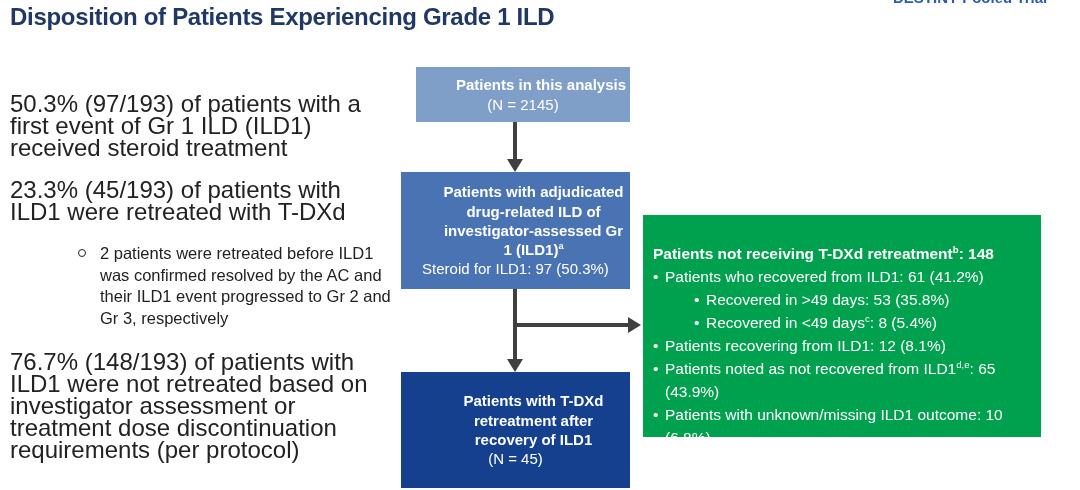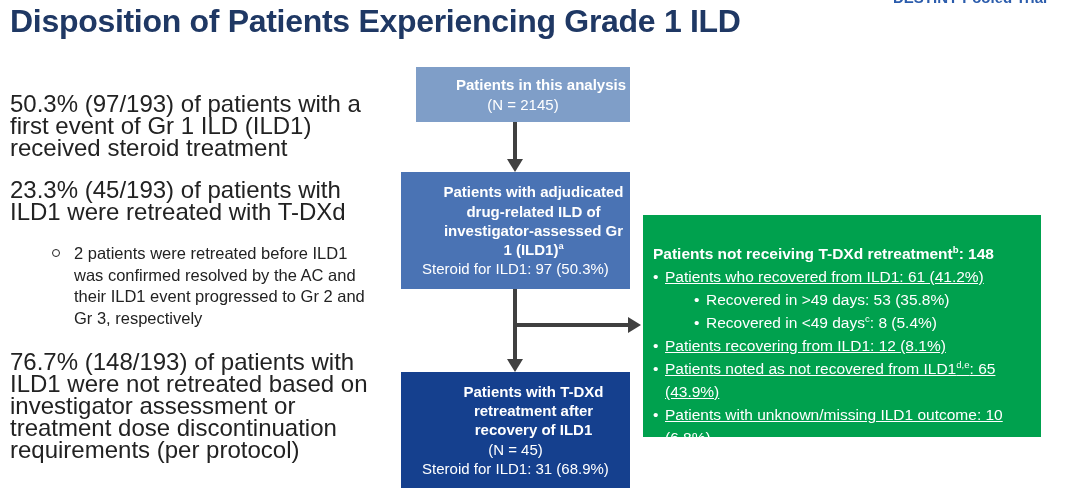--- a/index.html
+++ b/index.html
@@ -9,41 +9,41 @@
     font-family: "Liberation Sans", sans-serif;
     position: relative;
     overflow: hidden;
   }
   .slide { position: absolute; inset: 0; overflow: hidden; }
 
   
   .title {
     position: absolute; left: 10px; top: 3px;
     margin: 0; width: 960px;
-    font-size: 32px; font-weight: bold;
+    font-size: 24px; font-weight: bold;
     color: var(--title-navy, #1F3864);
     letter-spacing: -0.3px;
     white-space: nowrap;
   }
 
   
   .corner-note {
     position: absolute; left: 893px; top: -11px;
     font-size: 15px; font-weight: bold;
     color: var(--corner-blue, #2B5CAC);
     white-space: nowrap;
   }
 
   
   .left-notes { position: absolute; left: 10px; top: 0; width: 400px; color: var(--text-dark, #222); }
   .note { position: absolute; margin: 0; font-size: 24px; line-height: 22px; }
   .note.p1 { top: 93px;  width: 378px; }
   .note.p2 { top: 179px; width: 378px; }
   .note.p3 { top: 351px; width: 382px; }
-  .subnote { position: absolute; top: 243px; left: 42px; width: 320px; }
+  .subnote { position: absolute; top: 243px; left: 68px; width: 320px; }
   .circle-bullet {
     position: absolute; left: 0; top: 6px;
     width: 8px; height: 8px;
     border: 1.5px solid var(--text-dark, #222);
     border-radius: 50%;
     box-sizing: border-box;
   }
   .subnote-text {
     display: block; margin-left: 22px; width: 300px;
     font-size: 16.5px; line-height: 21.7px;
@@ -84,21 +84,21 @@
     width: 398px; height: 222px;
     background: var(--green, #00A14E);
     color: #ffffff;
     box-sizing: border-box;
     padding: 27px 8px 0 10px;
     font-size: 15.5px; line-height: 23px;
   }
   .gb-header { font-weight: bold; }
   .gb-list { list-style: none; margin: 0; padding: 0; }
   .gb-list li { position: relative; }
-  .gb-list li.lvl1 { padding-left: 12px; text-decoration: underline; }
+  .gb-list li.lvl1 { padding-left: 12px; }
   .gb-list li.lvl2 { padding-left: 53px; }
   .gb-list li.lvl1::before { content: "\2022"; position: absolute; left: 0; }
   .gb-list li.lvl2::before { content: "\2022"; position: absolute; left: 41px; }
 </style>
 </head>
 <body>
 
 <div class="slide">
 
   <div class="corner-note">DESTINY-Pooled Trial</div>
@@ -121,21 +121,20 @@
   </div>
 
   <div class="fbox box2">
     <div class="b"><span>Patients with adjudicated drug-related ILD of investigator-assessed Gr 1 (ILD1)</span><sup>a</sup></div>
     <div>Steroid for ILD1: 97 (50.3%)</div>
   </div>
 
   <div class="fbox box3">
     <div class="b">Patients with T-DXd retreatment after recovery of ILD1</div>
     <div>(N = 45)</div>
-    <div>Steroid for ILD1: 31 (68.9%)</div>
   </div>
 
   <div class="vline" style="left:513px; top:122px; height:38px;"></div>
   <div class="head-down" style="left:507px; top:159px;"></div>
 
   <div class="vline" style="left:513px; top:289px; height:70px;"></div>
   <div class="head-down" style="left:507px; top:359px;"></div>
   <div class="hline" style="left:513px; top:323px; width:115px;"></div>
   <div class="head-right" style="left:628px; top:317px;"></div>
 

